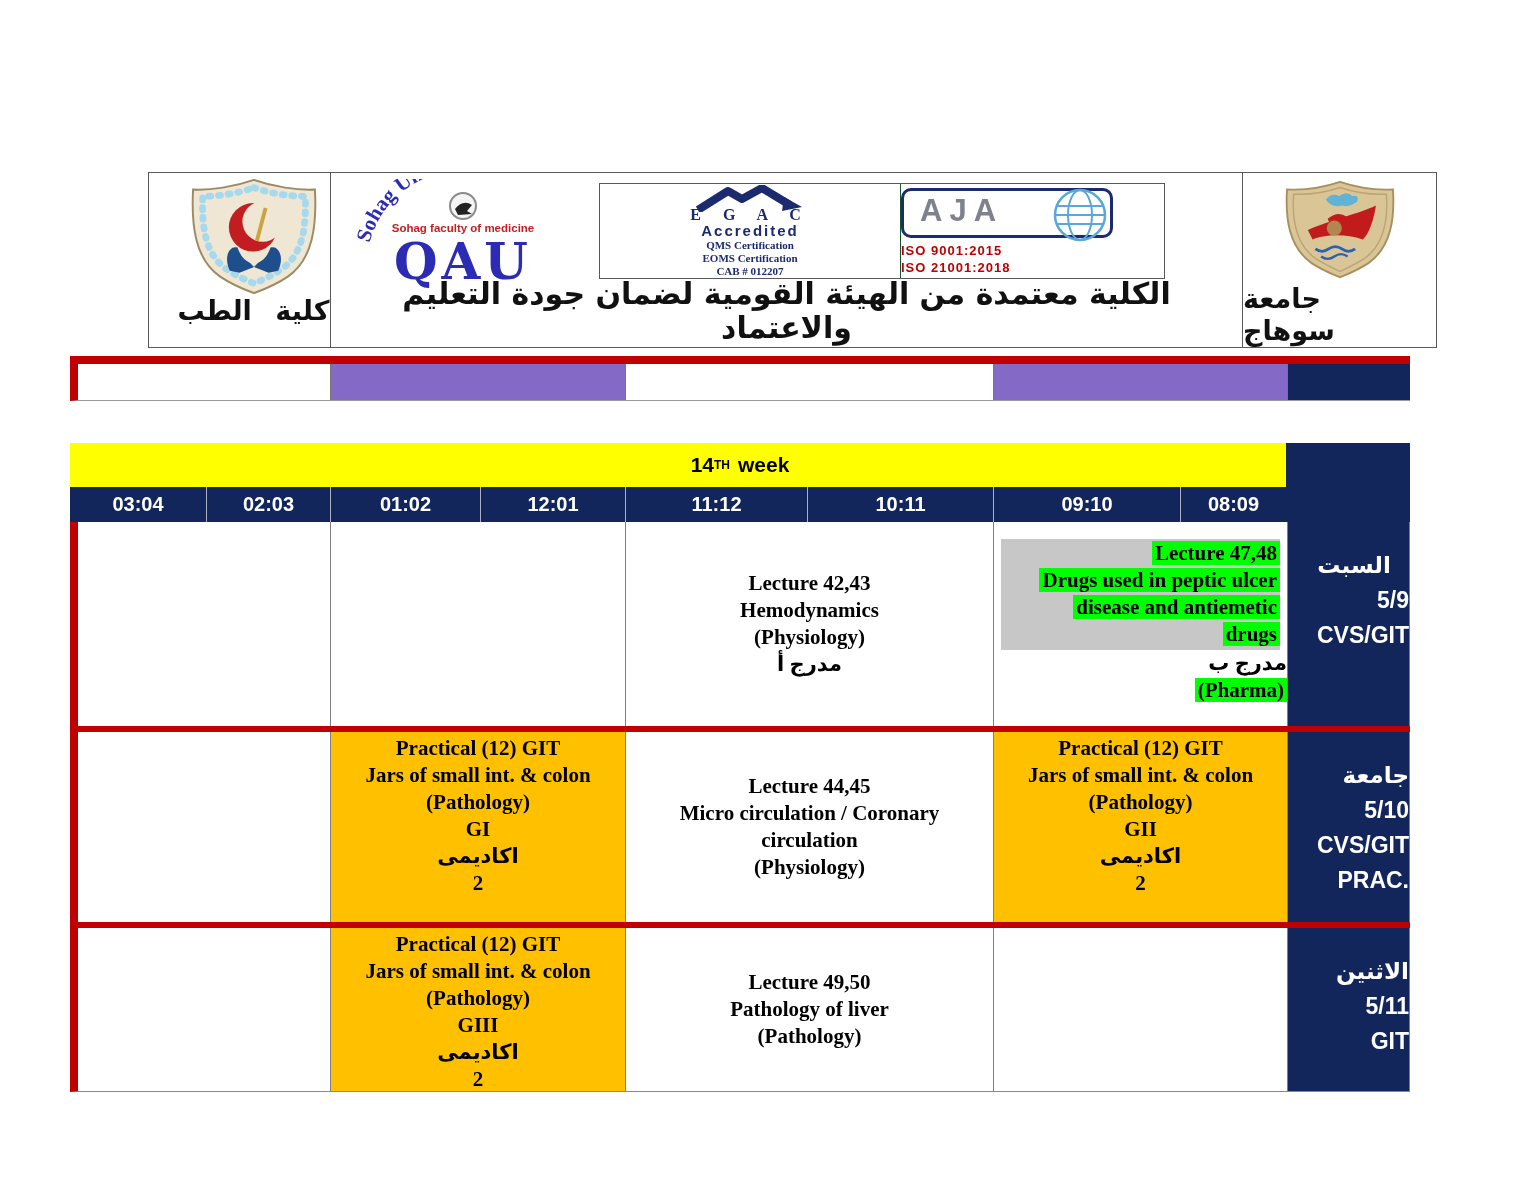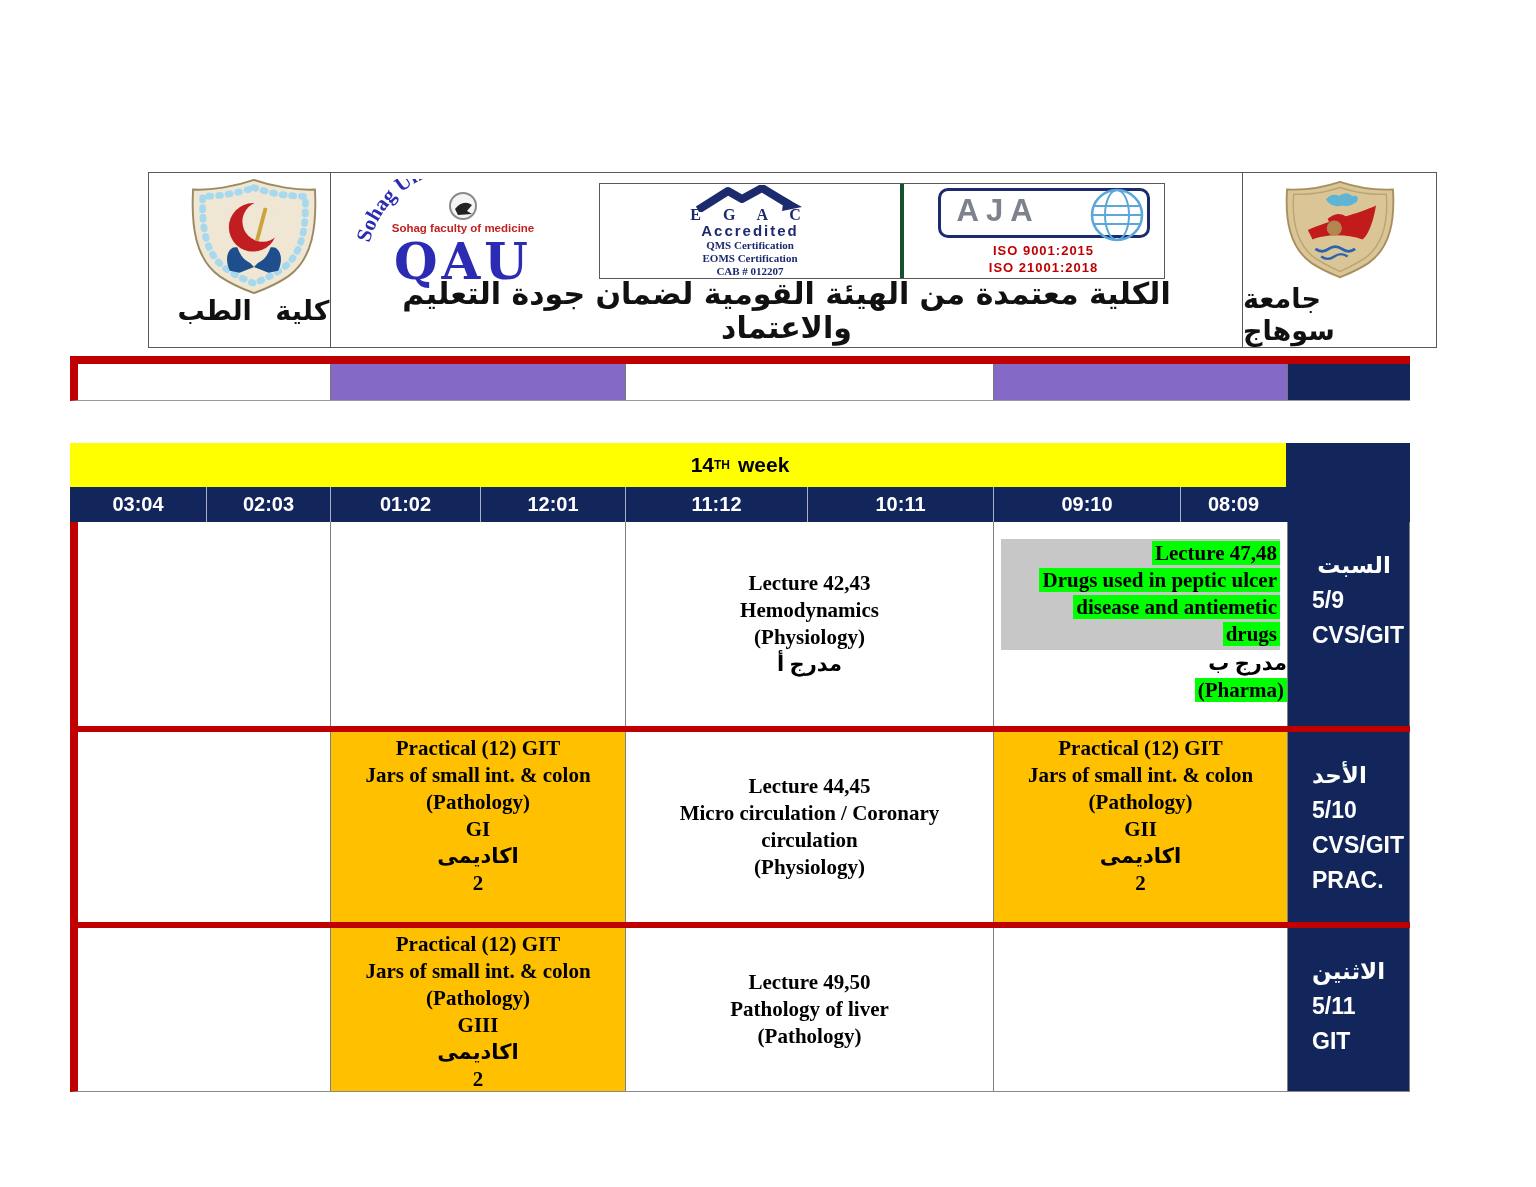--- a/index.html
+++ b/index.html
@@ -19,21 +19,21 @@
   .caption-ar{font:bold 27px/32px "DejaVu Sans",sans-serif;color:#111;word-spacing:14px;}
 
   .qau{position:absolute;left:20px;top:6px;width:225px;height:112px;}
   .cert-box{position:absolute;left:268px;top:10px;width:566px;height:96px;border:1px solid #58595b;
             background:#fff;display:flex;box-sizing:border-box;}
   .egac{width:300px;text-align:center;padding-top:1px;}
   .egac svg{display:block;margin:0 auto;}
   .egac-word{font:bold 16px/16px "Liberation Serif",serif;color:var(--logo-blue);letter-spacing:9px;margin-top:-5px;}
   .egac-accr{font:800 15px/16px "Liberation Sans",sans-serif;color:var(--logo-blue);letter-spacing:2px;}
   .egac-cert{font:bold 11px/13px "Liberation Serif",serif;color:var(--logo-blue);}
-  .aja{flex:1;border-left:4px solid #14532d;text-align:center;padding-top:4px;padding-left:19px;}
+  .aja{flex:1;border-left:1px solid #14532d;padding-top:4px;}
   .aja-badge{position:relative;display:inline-block;width:212px;height:50px;border:3px solid var(--logo-blue);
              border-radius:10px;box-sizing:border-box;background:#fff;}
   .aja-word{position:absolute;left:16px;top:2px;font:800 31px "Liberation Sans",sans-serif;
             color:#7d828c;letter-spacing:7px;z-index:2;}
   .aja-globe{position:absolute;right:2px;top:-4px;z-index:1;}
   .iso{font:bold 13px/16px "Liberation Sans",sans-serif;color:var(--red);letter-spacing:1px;margin-top:1px;}
   .accr-text{position:absolute;left:0;top:104px;width:100%;text-align:center;
              font:bold 30px/34px "DejaVu Sans",sans-serif;color:#111;}
 
   
@@ -79,21 +79,21 @@
      font:bold 21px/27px "Liberation Serif","DejaVu Sans",serif;color:#000;}
   .c.first{border-left:none;}
   .ca{width:252px;} .cb{width:295px;} .cc{width:368px;} .cd{width:294px;}
   .vcenter{display:flex;flex-direction:column;justify-content:center;}
   .orange{background:var(--orange);padding-top:3px;}
   .pharma{padding-top:17px;text-align:right;}
   .graybox{background:var(--graybox);margin:0 7px;padding:1px 0 2px;}
   .hl{background:var(--green);padding:0 3px;}
   .cday{width:123px;background:var(--navy);border-right:1px solid #7f7f7f;color:#fff;text-align:left;
         font:bold 23px/35px "Liberation Sans","DejaVu Sans",sans-serif;padding-top:26px;}
-  .cday div{padding-left:24px;}
+  .cday div{padding-left:24px;text-align:right;}
   .cday .dn-c{padding-left:11px;text-align:center;}
 </style>
 </head>
 <body>
 
 <div class="canvas">
 
   <div class="hpanel" id="panel-left">
     <svg width="150" height="118" viewBox="0 0 150 122" style="margin-top:4px;">
       <path d="M75 3 C95 10 120 14 138 13 C140 50 136 85 110 103 C95 113 83 117 75 120 C67 117 55 113 40 103 C14 85 10 50 12 13 C30 14 55 10 75 3 Z" fill="#efe6d4" stroke="#9c8a62" stroke-width="2"></path>
@@ -243,21 +243,21 @@
       </div>
       <div class="c cd orange">
         <div>Practical (12) GIT</div>
         <div>Jars of small int. &amp; colon</div>
         <div>(Pathology)</div>
         <div>GII</div>
         <div>اكاديمى</div>
         <div>2</div>
       </div>
       <div class="c cday">
-        <div>الأحد</div>
+        <div>جامعة</div>
         <div>5/10</div>
         <div>CVS/GIT</div>
         <div>PRAC.</div>
       </div>
     </div>
 
     <div class="red-sep" id="sep2"></div>
 
     <div class="tt-row" id="row-mon">
       <div class="c ca first"></div>

